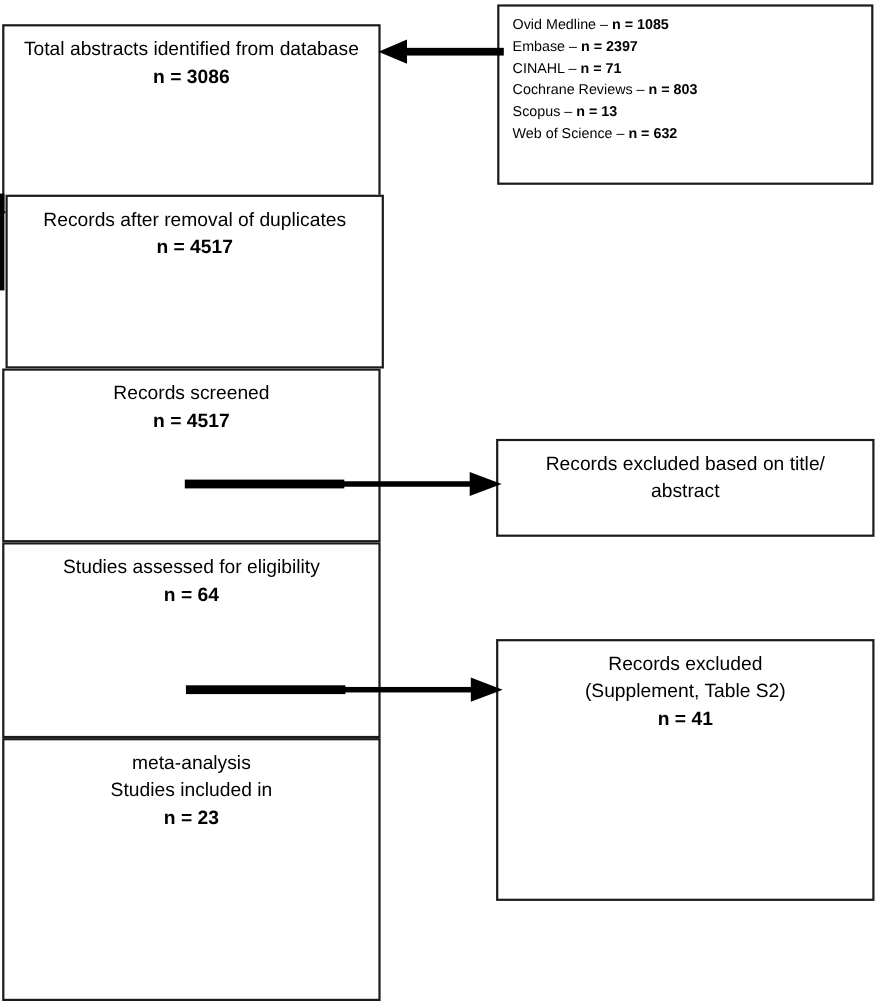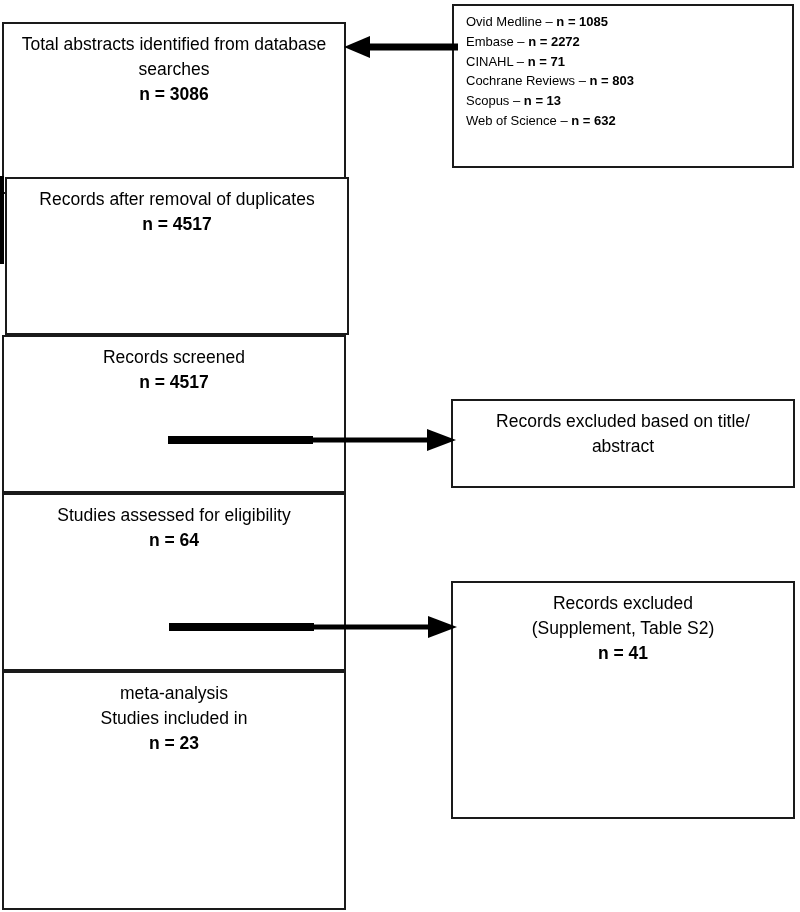--- a/index.html
+++ b/index.html
@@ -66,21 +66,20 @@
   }
 </style>
 </head>
 <body>
 
 <div id="diagram">
 
   <div class="box" style="left:2px; top:22px; width:344px; height:172px;">
     <div class="text-block">
       <span class="line">Total abstracts identified from database</span>
-      <span class="line">searches</span>
       <span class="line b">n = 3086</span>
     </div>
   </div>
 
   <div class="box" style="left:5px; top:177px; width:344px; height:158px;">
     <div class="text-block">
       <span class="line">Records after removal of duplicates</span>
       <span class="line b">n = 4517</span>
     </div>
   </div>
@@ -103,21 +102,21 @@
     <div class="text-block">
       <span class="line">meta-analysis</span>
       <span class="line">Studies included in</span>
       <span class="line b">n = 23</span>
     </div>
   </div>
 
   <div class="box sources" style="left:452px; top:4px; width:342px; height:164px;">
     <div class="text-block">
       <span class="line"><span class="src-name">Ovid Medline – </span><span class="src-n">n = 1085</span></span>
-      <span class="line"><span class="src-name">Embase – </span><span class="src-n">n = 2272</span></span>
+      <span class="line"><span class="src-name">Embase – </span><span class="src-n">n = 2397</span></span>
       <span class="line"><span class="src-name">CINAHL – </span><span class="src-n">n = 71</span></span>
       <span class="line"><span class="src-name">Cochrane Reviews – </span><span class="src-n">n = 803</span></span>
       <span class="line"><span class="src-name">Scopus – </span><span class="src-n">n = 13</span></span>
       <span class="line"><span class="src-name">Web of Science – </span><span class="src-n">n = 632</span></span>
     </div>
   </div>
 
   <div class="box" style="left:451px; top:399px; width:344px; height:89px;">
     <div class="text-block">
       <span class="line">Records excluded based on title/</span>

